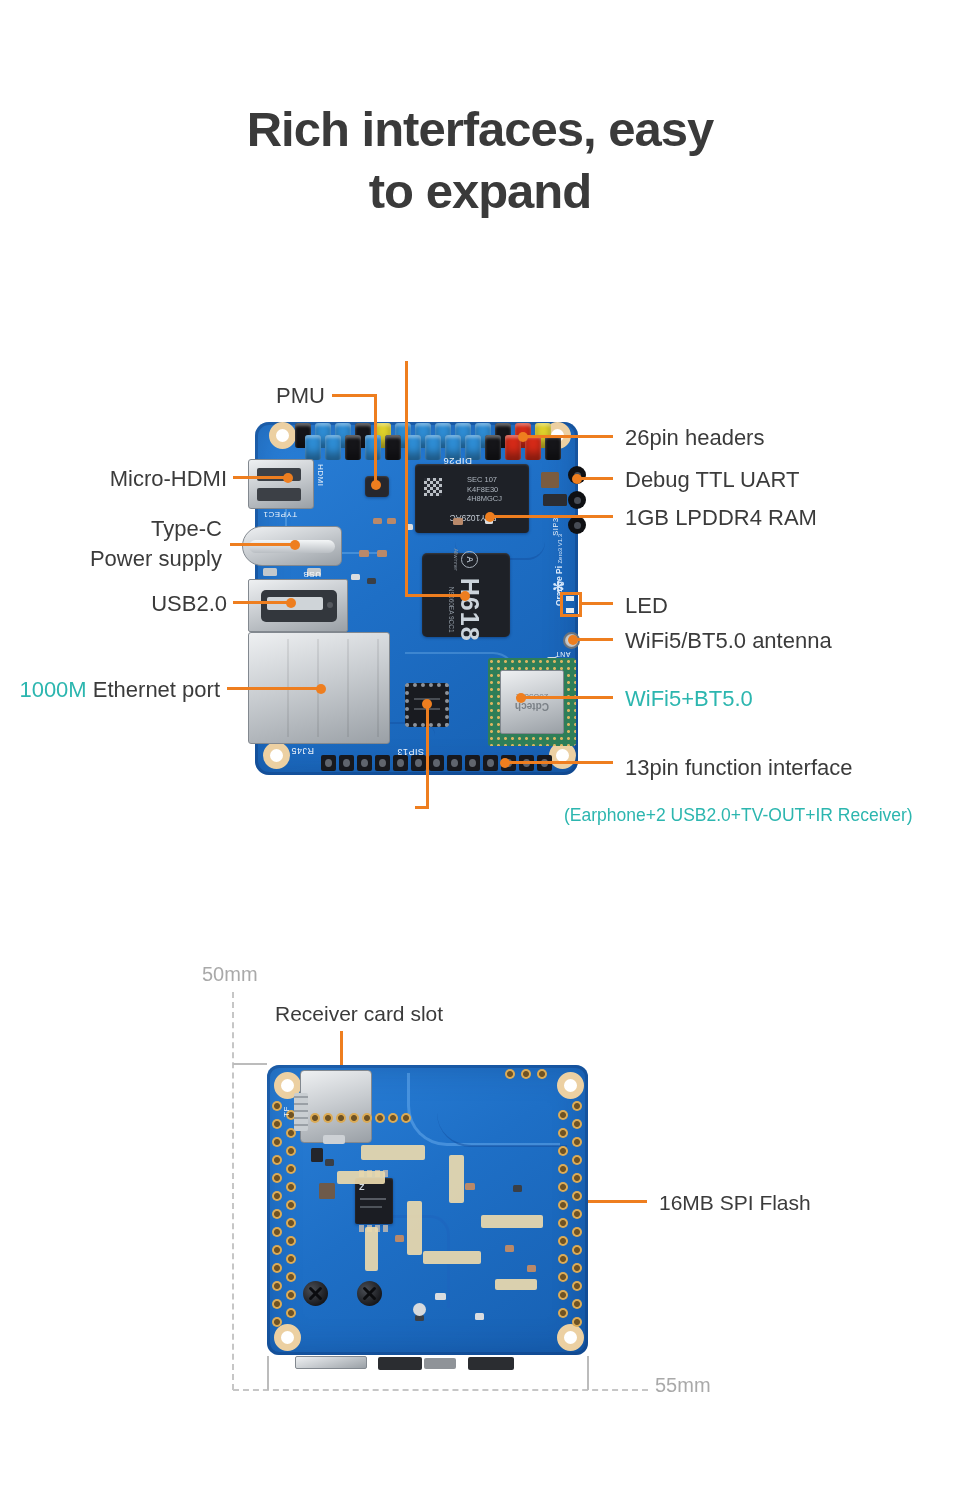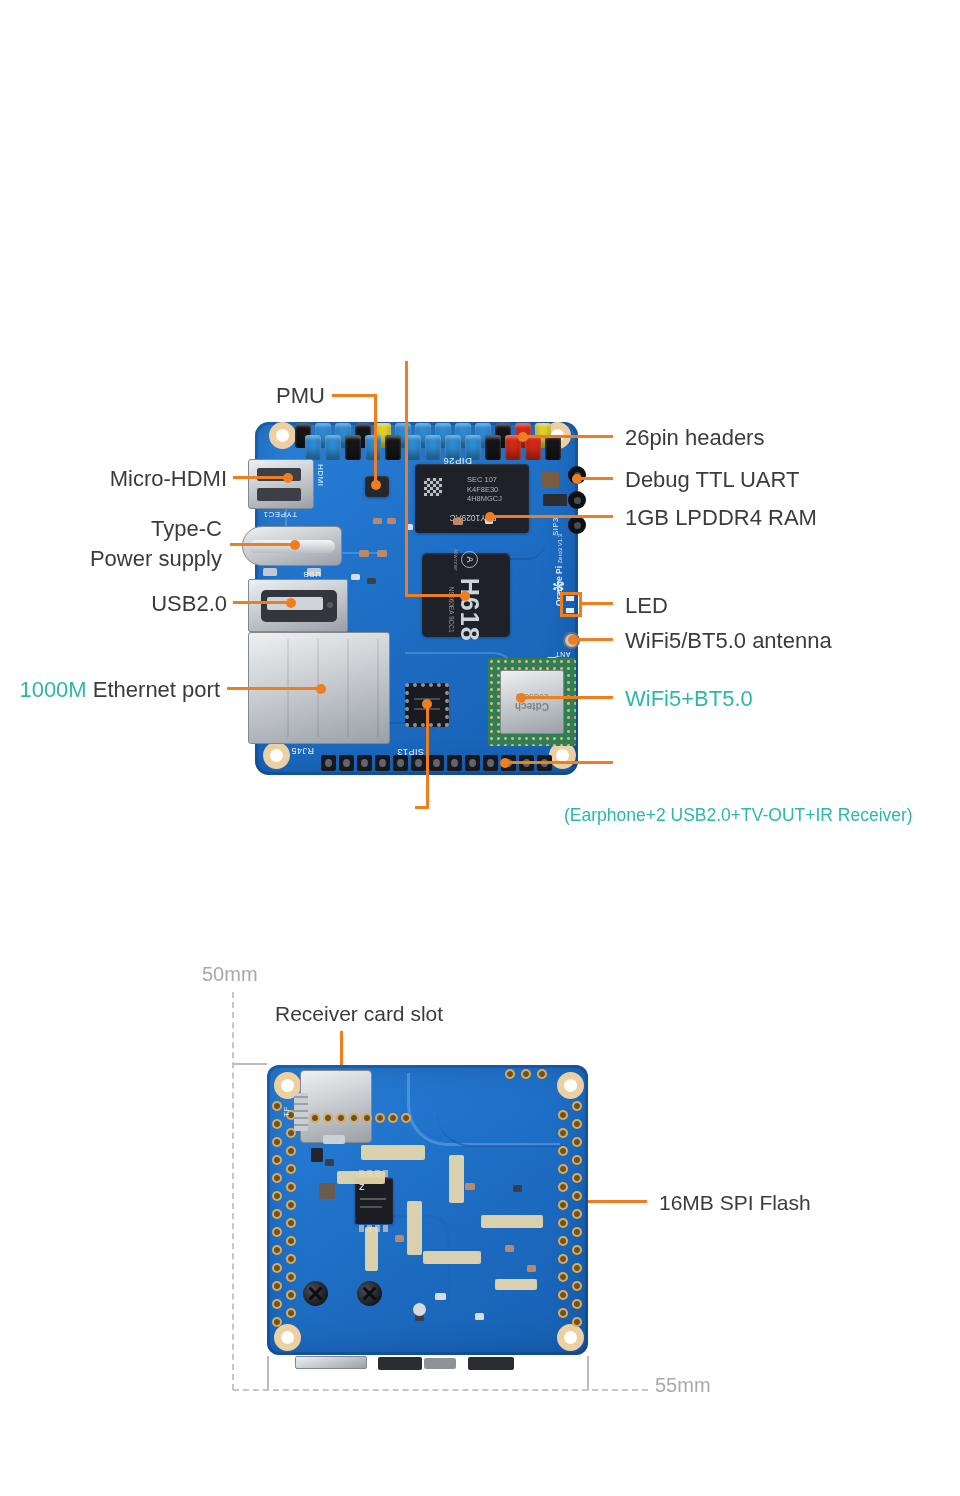--- a/index.html
+++ b/index.html
@@ -57,20 +57,24 @@
   .bracket::before{top:1px}
   .bracket::after{bottom:1px}
   .dbgpin{width:18px;height:18px;border-radius:50%;background:#0f1013;position:relative;margin-bottom:7px}
   .dbgpin::after{content:"";position:absolute;inset:5.5px;border-radius:50%;background:#474c55}
 </style>
 </head>
 <body>
 
 <div class="page">
 
+  <div class="title">
+    <div>Rich interfaces, easy</div>
+    <div>to expand</div>
+  </div>
 
 
   <div class="board" style="left:255px;top:422px;width:323px;height:353px">
 
     <div class="tr" style="left:30px;top:70px;width:90px;height:60px;border-left:2px solid rgba(160,215,255,.28);border-bottom:2px solid rgba(160,215,255,.28);border-radius:0 0 0 20px"></div>
     <div class="tr" style="left:150px;top:230px;width:110px;height:70px;border-top:2px solid rgba(160,215,255,.25);border-right:2px solid rgba(160,215,255,.25);border-radius:0 24px 0 0"></div>
     <div class="tr" style="left:200px;top:110px;width:90px;height:26px;border-bottom:2px solid rgba(20,80,160,.5);border-radius:0 0 18px 18px"></div>
     <div class="tr" style="left:60px;top:300px;width:120px;height:30px;border-top:2px solid rgba(20,80,160,.45);border-radius:14px"></div>
 
     <div class="hole" style="left:14px;top:0px"></div>
@@ -275,20 +279,21 @@
   <div class="bracket" style="left:560px;top:592px;width:16px;height:19px"></div>
 
   <div class="lbl" style="left:625px;top:628px">WiFi5/BT5.0 antenna</div>
   <div class="ln" style="left:577px;top:638px;width:36px;height:3px"></div>
   <div class="dot" style="left:568px;top:635px"></div>
 
   <div class="lbl teal" style="left:625px;top:686px">WiFi5+BT5.0</div>
   <div class="ln" style="left:525px;top:696px;width:88px;height:3px"></div>
   <div class="dot" style="left:516px;top:693px"></div>
 
+  <div class="lbl" style="left:625px;top:755px">13pin function interface</div>
   <div class="ln" style="left:509px;top:761px;width:104px;height:3px"></div>
   <div class="dot" style="left:500px;top:758px"></div>
   <div class="note" style="left:564px;top:805px">(Earphone+2 USB2.0+TV-OUT+IR Receiver)</div>
 
   <div class="dim" style="left:202px;top:963px">50mm</div>
   <div class="dashv" style="left:232px;top:992px;height:398px"></div>
   <div class="tick" style="left:233px;top:1063px;width:34px;height:1.5px"></div>
   <div class="dashh" style="left:233px;top:1389px;width:415px"></div>
   <div class="tick" style="left:267px;top:1356px;width:1.5px;height:34px"></div>
   <div class="tick" style="left:587px;top:1356px;width:1.5px;height:34px"></div>

